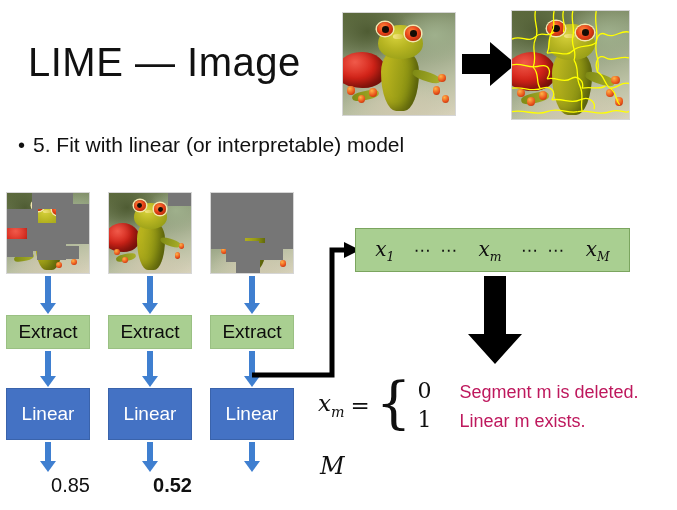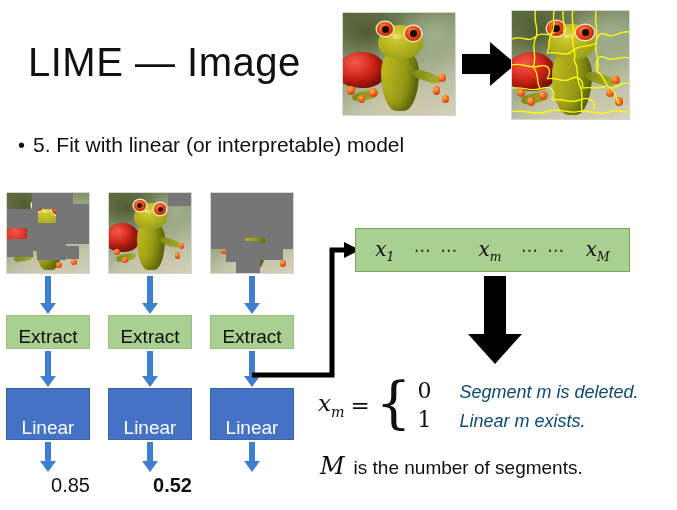--- a/index.html
+++ b/index.html
@@ -158,21 +158,21 @@
     border-left: 8px solid transparent;
     border-right: 8px solid transparent;
     border-top: 11px solid #3f7fd0;
   }
 
   
   .pbox {
     position: absolute;
     box-sizing: border-box;
     display: flex;
-    align-items: flex-end;
+    align-items: center;
     justify-content: center;
     font-size: 19px;
   }
   .pbox.green {
     background: #a9cf91;
     border: 1px solid #9ac083;
     color: #0d0d0d;
   }
   .pbox.blue {
     background: #4472c4;
@@ -253,22 +253,21 @@
     white-space: nowrap;
   }
   .case-val {
     font-family: "DejaVu Serif", serif;
     font-size: 22px;
     color: #101010;
     width: 14px;
   }
   .case-txt {
     font-size: 18px;
-    color: #0c4a6e;
-    font-style: italic;
+    color: #be185d;
   }
   #m-note {
     position: absolute;
     left: 320px; top: 452px;
     display: flex;
     align-items: baseline;
     gap: 9px;
     white-space: nowrap;
   }
   #m-note .math-it { font-size: 24px; }
@@ -501,16 +500,15 @@
       </div>
       <div class="case-row">
         <span class="case-val">1</span>
         <span class="case-txt">Linear m exists.</span>
       </div>
     </div>
   </div>
 
   <div id="m-note">
     <span class="math-it">M</span>
-    <span class="note-txt">is the number of segments.</span>
   </div>
 
 </div>
 
 </body></html>

